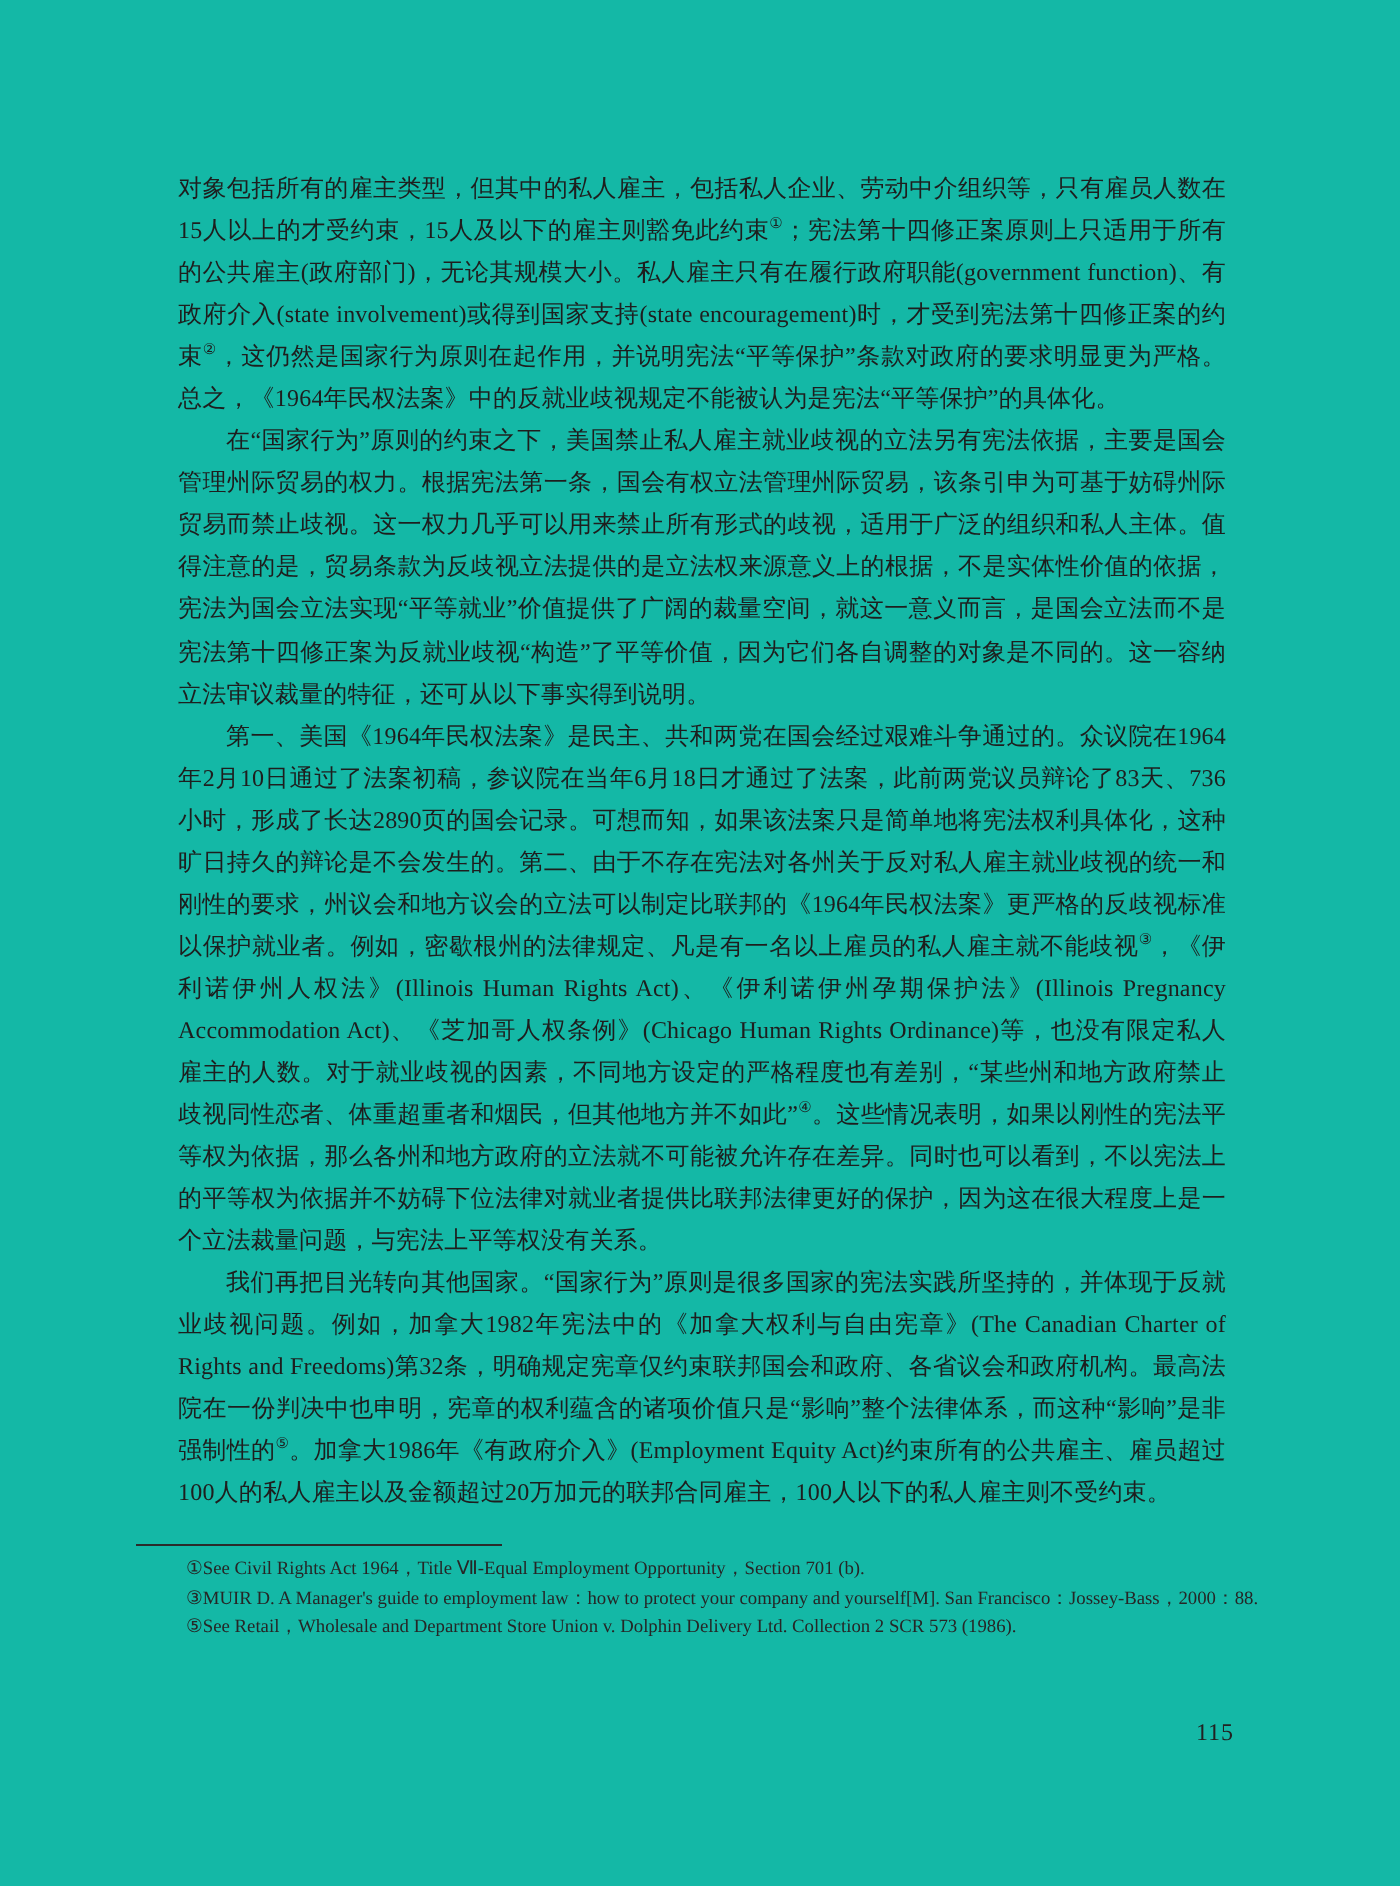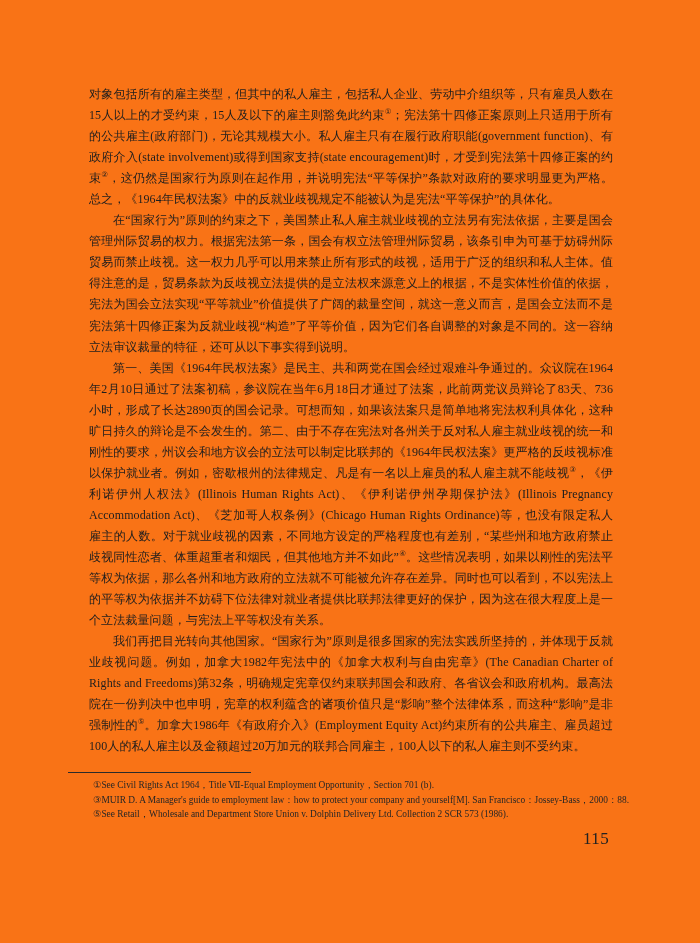--- a/index.html
+++ b/index.html
@@ -5,22 +5,23 @@
   html, body { margin: 0; padding: 0; }
   body {
     width: 700px; height: 943px;
     background: #ffffff;
     font-family: "Liberation Serif", "DejaVu Serif", serif;
     position: relative;
     overflow: hidden;
   }
   .page {
     position: absolute; inset: 0;
-    background: #f97316;
+    background: #14b8a6;
     color: #1f1f1f;
+    font-family: Liberation Serif, serif;
   }
   .body-text {
     position: absolute;
     left: 89px; top: 84px;
     width: 524px;
   }
   p.para {
     margin: 0;
     font-size: 12px;
     line-height: 21.05px;
@@ -52,24 +53,24 @@
     margin: 0;
     font-size: 9.4px;
     line-height: 14.6px;
     text-align: justify;
     text-justify: inter-character;
     text-indent: 34px;
     color: #262626;
   }
   .page-number {
     position: absolute;
-    left: 583px; top: 829px;
+    left: 583px; top: 859px;
     width: 34px;
-    text-align: left;
-    font-size: 17px;
+    text-align: right;
+    font-size: 12px;
     color: #222222;
     letter-spacing: 0.5px;
   }
 </style>
 </head>
 <body>
 
 <div class="page">
   <div class="body-text" id="body-text">
       <p class="para"><span>对象包括所有的雇主类型，但其中的私人雇主，包括私人企业、劳动中介组织等，只有雇员人数在15人以上的才受约束，15人及以下的雇主则豁免此约束</span><sup class="fn-ref">①</sup><span>；宪法第十四修正案原则上只适用于所有的公共雇主(政府部门)，无论其规模大小。私人雇主只有在履行政府职能(government function)、有政府介入(state involvement)或得到国家支持(state encouragement)时，才受到宪法第十四修正案的约束</span><sup class="fn-ref">②</sup><span>，这仍然是国家行为原则在起作用，并说明宪法“平等保护”条款对政府的要求明显更为严格。总之，《1964年民权法案》中的反就业歧视规定不能被认为是宪法“平等保护”的具体化。</span></p>

